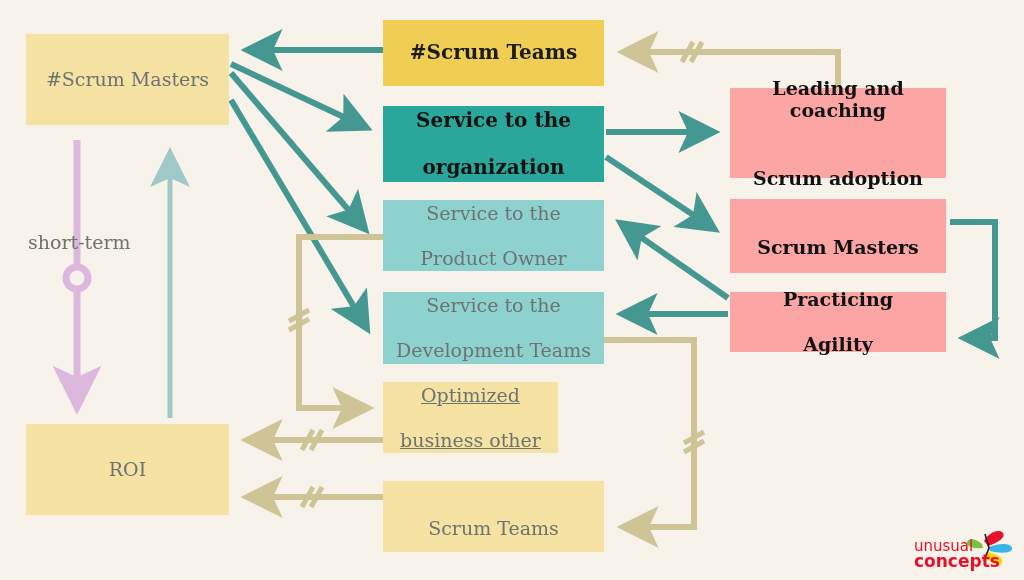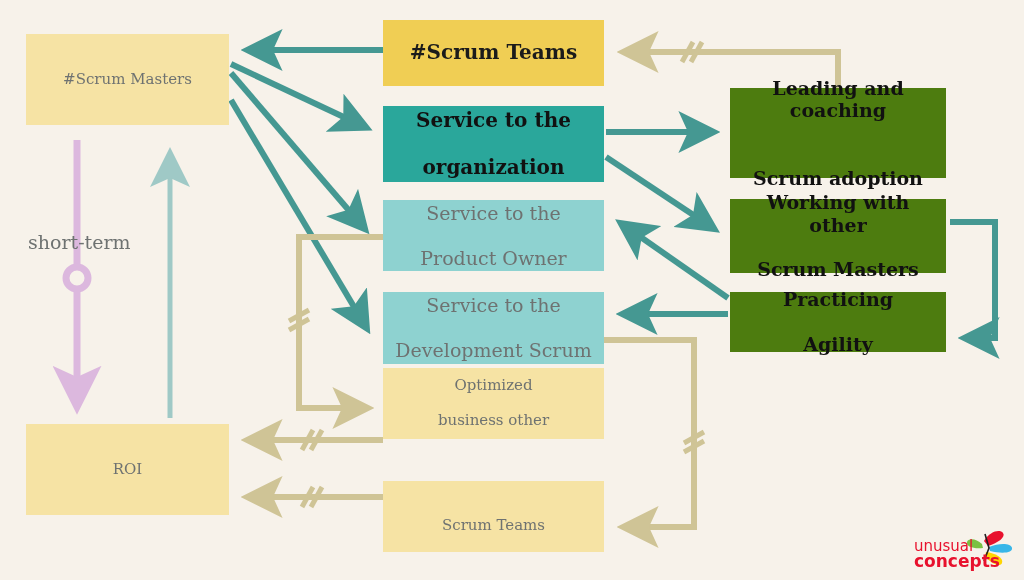--- a/index.html
+++ b/index.html
@@ -14,25 +14,25 @@
   svg#wires{position:absolute;left:0;top:0;width:1024px;height:580px;}
   .node{
     position:absolute;
     box-sizing:border-box;
     display:flex;align-items:center;justify-content:center;
     text-align:center;
     line-height:1.18;
     z-index:3;
   }
   .node span{display:block;padding:0 6px;}
-  .n-yellow-light{background:#F6E3A4;color:#6E7271;font-size:15px;}
+  .n-yellow-light{background:#F6E3A4;color:#6E7271;font-size:19px;}
   .n-yellow-strong{background:#F0CE54;color:#1b1b1b;font-size:20px;font-weight:bold;}
   .n-teal-strong{background:#2AA79B;color:#111111;font-size:20px;font-weight:bold;}
   .n-teal-light{background:#8ED2D0;color:#6E7271;font-size:19px;}
-  .n-purple{background:#4d7c0f;color:#111111;font-size:19px;font-weight:bold;}
+  .n-purple{background:#fca5a5;color:#111111;font-size:19px;font-weight:bold;}
   .label-short{
     position:absolute;
     color:#6E7271;
     font-size:19px;
     z-index:3;
     white-space:nowrap;
   }
   #logo{position:absolute;right:10px;bottom:8px;width:104px;height:44px;z-index:5;}
   .lg-txt1{font-family:"DejaVu Sans","Liberation Sans",sans-serif;font-size:15px;fill:#E8112D;}
   .lg-txt2{font-family:"DejaVu Sans","Liberation Sans",sans-serif;font-size:17px;font-weight:bold;fill:#E8112D;}
@@ -159,37 +159,37 @@
 
   <div class="node n-teal-strong" id="n-service-org" style="left: 383px; top: 106px; width: 221px; height: 76px;">
     <span><span>Service to the</span><br><span>organization</span></span>
   </div>
 
   <div class="node n-teal-light" id="n-service-po" style="left: 383px; top: 200px; width: 221px; height: 71px;">
     <span><span>Service to the</span><br><span>Product Owner</span></span>
   </div>
 
   <div class="node n-teal-light" id="n-service-dev" style="left: 383px; top: 292px; width: 221px; height: 72px;">
-    <span><span>Service to the</span><br><span>Development Scrum</span></span>
-  </div>
-
-  <div class="node n-yellow-light" id="n-optimized-value" style="left: 383px; top: 368px; width: 221px; height: 71px;">
+    <span><span>Service to the</span><br><span>Development Teams</span></span>
+  </div>
+
+  <div class="node n-yellow-light" id="n-optimized-value" style="left: 383px; top: 382px; width: 175px; height: 71px; text-decoration: underline;">
     <span><span>Optimized</span><br><span>business other</span></span>
   </div>
 
   <div class="node n-yellow-light" id="n-effective-teams" style="left: 383px; top: 481px; width: 221px; height: 71px;">
     <span><br><span>Scrum Teams</span></span>
   </div>
 
   <div class="node n-purple" id="n-leading-coaching" style="left: 730px; top: 88px; width: 216px; height: 90px;">
     <span><span>Leading and coaching</span><br><br><span>Scrum adoption</span></span>
   </div>
 
   <div class="node n-purple" id="n-working-other-sm" style="left: 730px; top: 199px; width: 216px; height: 74px;">
-    <span><span>Working with other</span><br><span>Scrum Masters</span></span>
+    <span><br><span>Scrum Masters</span></span>
   </div>
 
   <div class="node n-purple" id="n-practicing-agility" style="left: 730px; top: 292px; width: 216px; height: 60px;">
     <span><span>Practicing</span><br><span>Agility</span></span>
   </div>
 
   <div class="label-short" id="lbl-short-term" style="left: 28px; top: 187px; margin-top: 44px;">short-term</div>
 
   <svg id="logo" viewBox="0 0 104 44" xmlns="http://www.w3.org/2000/svg">
     <g>

